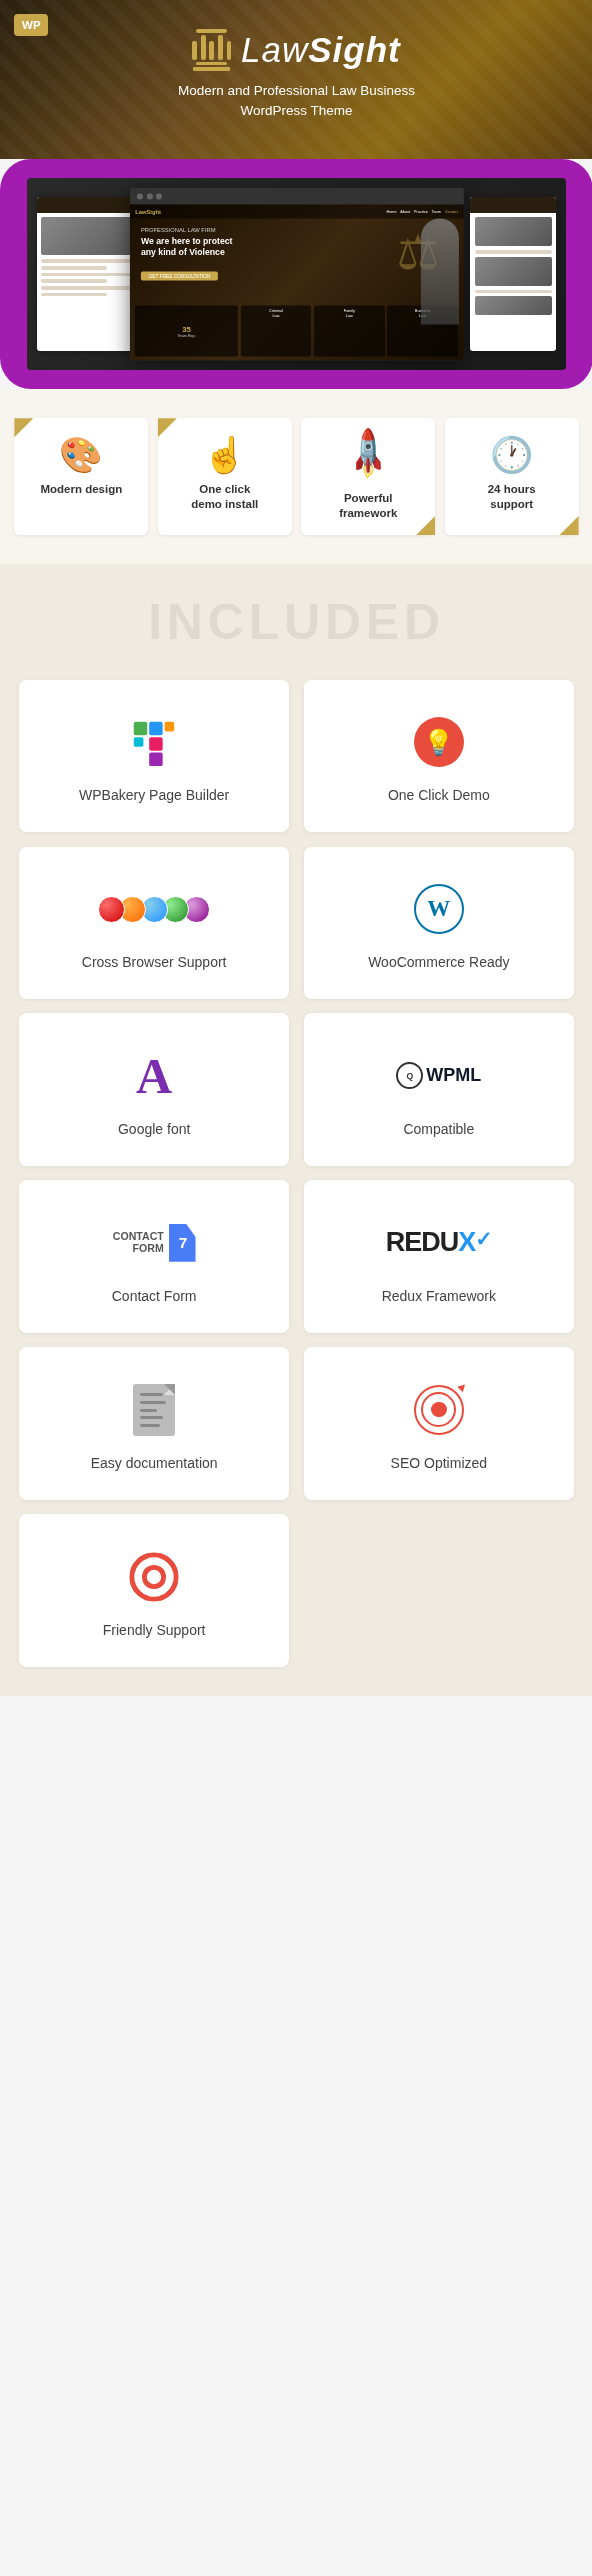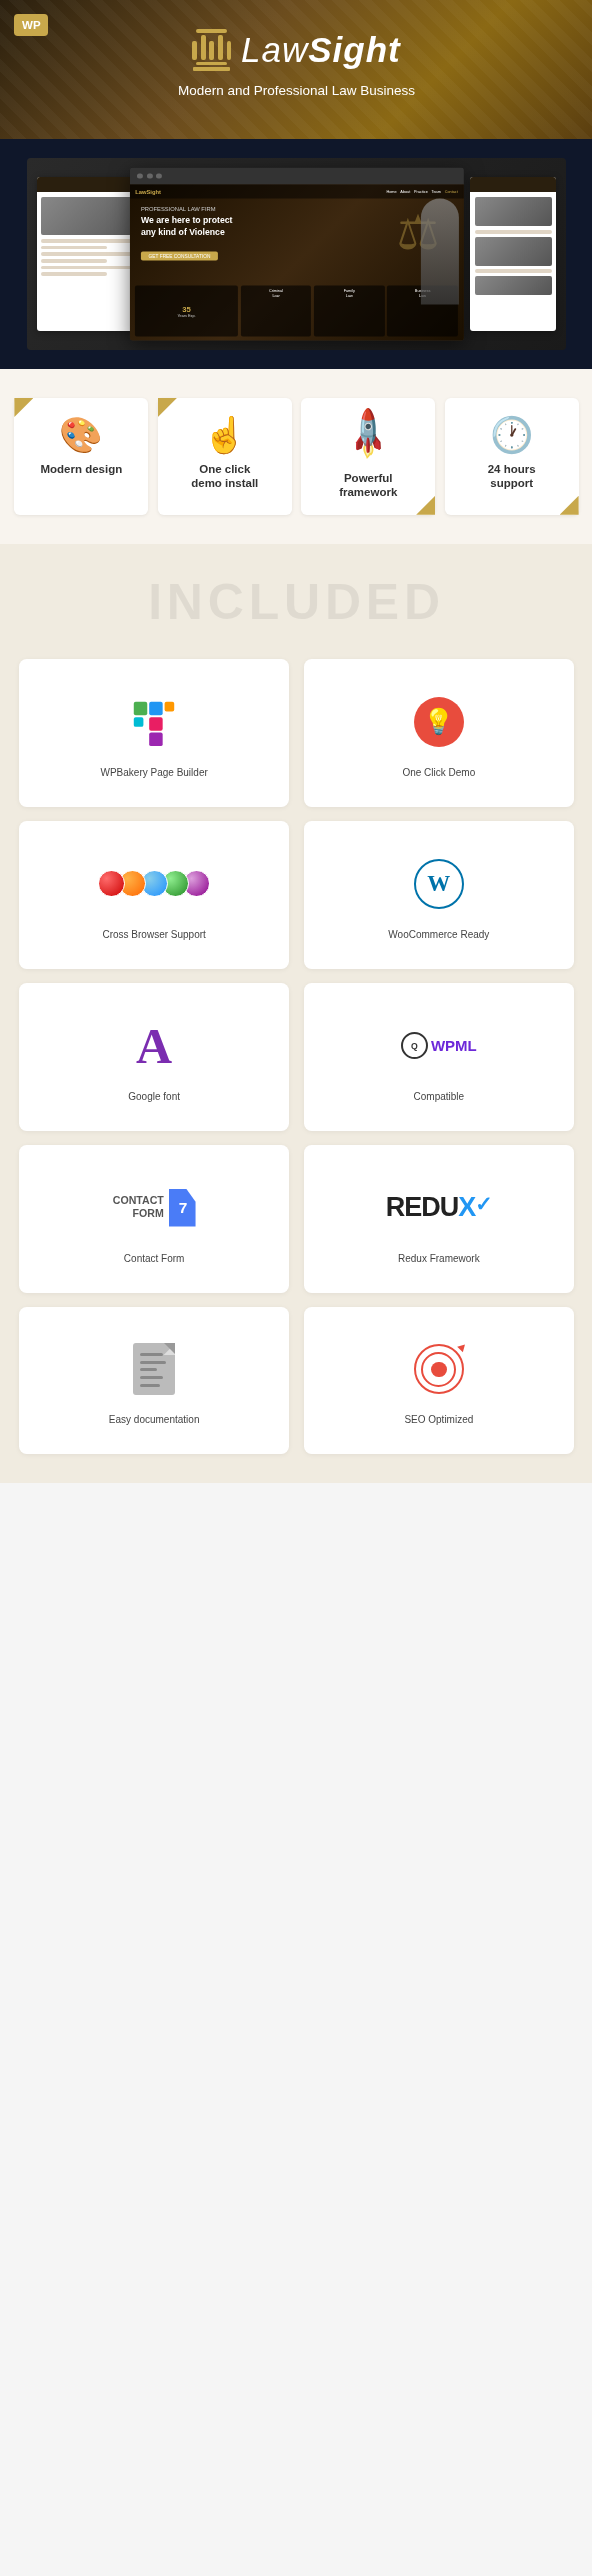--- a/index.html
+++ b/index.html
@@ -64,25 +64,26 @@
       color: #fff;
       font-size: 13.5px;
       font-weight: normal;
       line-height: 1.5;
       position: relative;
       z-index: 1;
     }
 
     
     .preview-area {
-      background: #0f172a;
+      background: #a21caf;
       padding: 19px;
       display: flex;
       justify-content: center;
       align-items: center;
+      border-radius: 31px;
     }
     .preview-mockup {
       width: 100%;
       max-width: 539px;
       height: 192px;
       background: linear-gradient(135deg, #2a2a2a 0%, #1a1a1a 100%);
       border-radius: 3.8px;
       position: relative;
       overflow: hidden;
       display: flex;
@@ -308,34 +309,34 @@
       border: 2.9px solid #333;
       border-radius: 50%;
       display: flex;
       align-items: center;
       justify-content: center;
       font-size: 9.6px;
       font-weight: bold;
       color: #333;
     }
     .wpml-text {
-      font-size: 15px;
+      font-size: 18px;
       font-weight: 900;
-      color: #6d28d9;
+      color: #0f172a;
     }
 
     
     .cf-icon {
       display: flex;
       align-items: center;
       gap: 4.8px;
     }
 
     .included-name {
-      font-size: 10px;
+      font-size: 14px;
       color: #444;
       font-weight: 500;
     }
 
     
     .browser-circles {
       display: flex;
       align-items: center;
     }
     .browser-circle {
@@ -500,20 +501,21 @@
       </div>
       <div class="pillar-base"></div>
       <div class="pillar-step"></div>
     </div>
     <div class="logo-text">
       Law<span>Sight</span>
     </div>
   </div>
   <div class="tagline">
     <div>Modern and Professional Law Business</div>
+    <div>WordPress Theme</div>
   </div>
 </div>
 
 <div class="preview-area">
   <div class="preview-mockup">
 
     <div class="side-panel-left">
       <div class="sp-bar"></div>
       <div class="sp-content">
         <div class="sp-img"></div>
@@ -733,15 +735,40 @@
         <div class="seo-target-outer"></div>
         <div class="seo-target-mid"></div>
         <div class="seo-target-inner"></div>
 
         <div style="position:absolute; top:-1.9px; right:-1.9px; width:0; height:0; border-left: 7.7px solid #e84c3d; border-top: 4.8px solid transparent; border-bottom: 4.8px solid transparent; transform: rotate(-45deg);"></div>
       </div>
     </div>
     <div class="included-name">SEO Optimized</div>
   </div>
 
+  <div class="included-card">
+    <div class="included-icon-area">
+
+      <div style="position:relative; width:50px; height:50px; display:flex; align-items:center; justify-content:center;">
+        <svg width="50" height="50" viewBox="0 0 52 52">
+
+          <circle cx="26" cy="26" r="23" fill="none" stroke="#e84c3d" stroke-width="5"></circle>
+
+          <circle cx="26" cy="26" r="10" fill="none" stroke="#e84c3d" stroke-width="5"></circle>
+
+          <rect x="0" y="20" width="52" height="12" fill="white"></rect>
+          <rect x="20" y="0" width="12" height="52" fill="white"></rect>
+
+          <path d="M 26 3 A 23 23 0 0 1 49 26" fill="none" stroke="#e84c3d" stroke-width="5"></path>
+          <path d="M 26 49 A 23 23 0 0 1 3 26" fill="none" stroke="#e84c3d" stroke-width="5"></path>
+
+          <path d="M 3 26 A 23 23 0 0 1 26 3" fill="none" stroke="#e84c3d" stroke-width="5"></path>
+          <path d="M 49 26 A 23 23 0 0 1 26 49" fill="none" stroke="#e84c3d" stroke-width="5"></path>
+
+          <circle cx="26" cy="26" r="10" fill="none" stroke="#e84c3d" stroke-width="5"></circle>
+        </svg>
+      </div>
+    </div>
+    <div class="included-name">Friendly Support</div>
+  </div>
 
 </div>
 
 
 </body></html>

